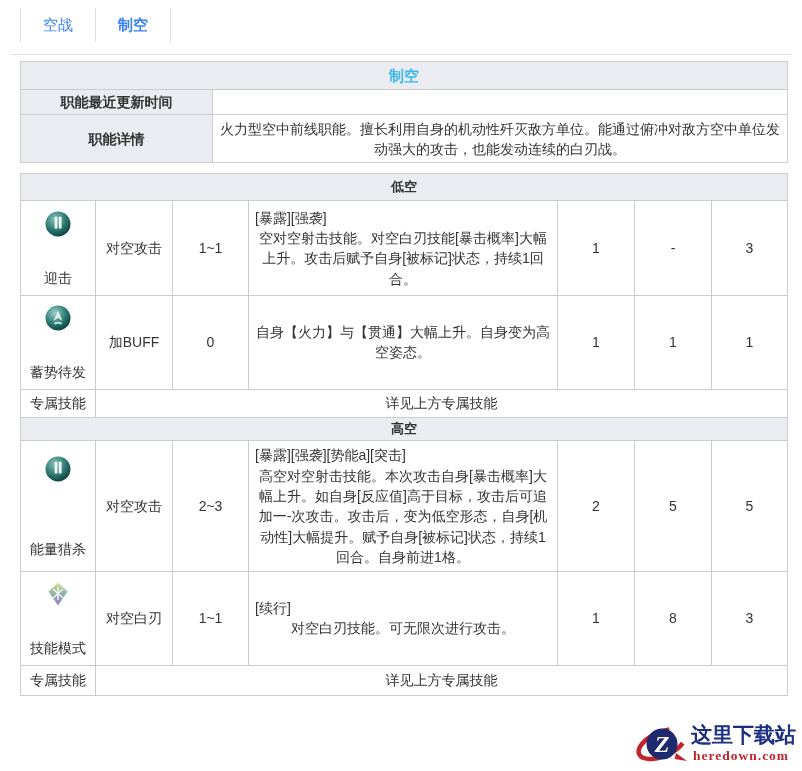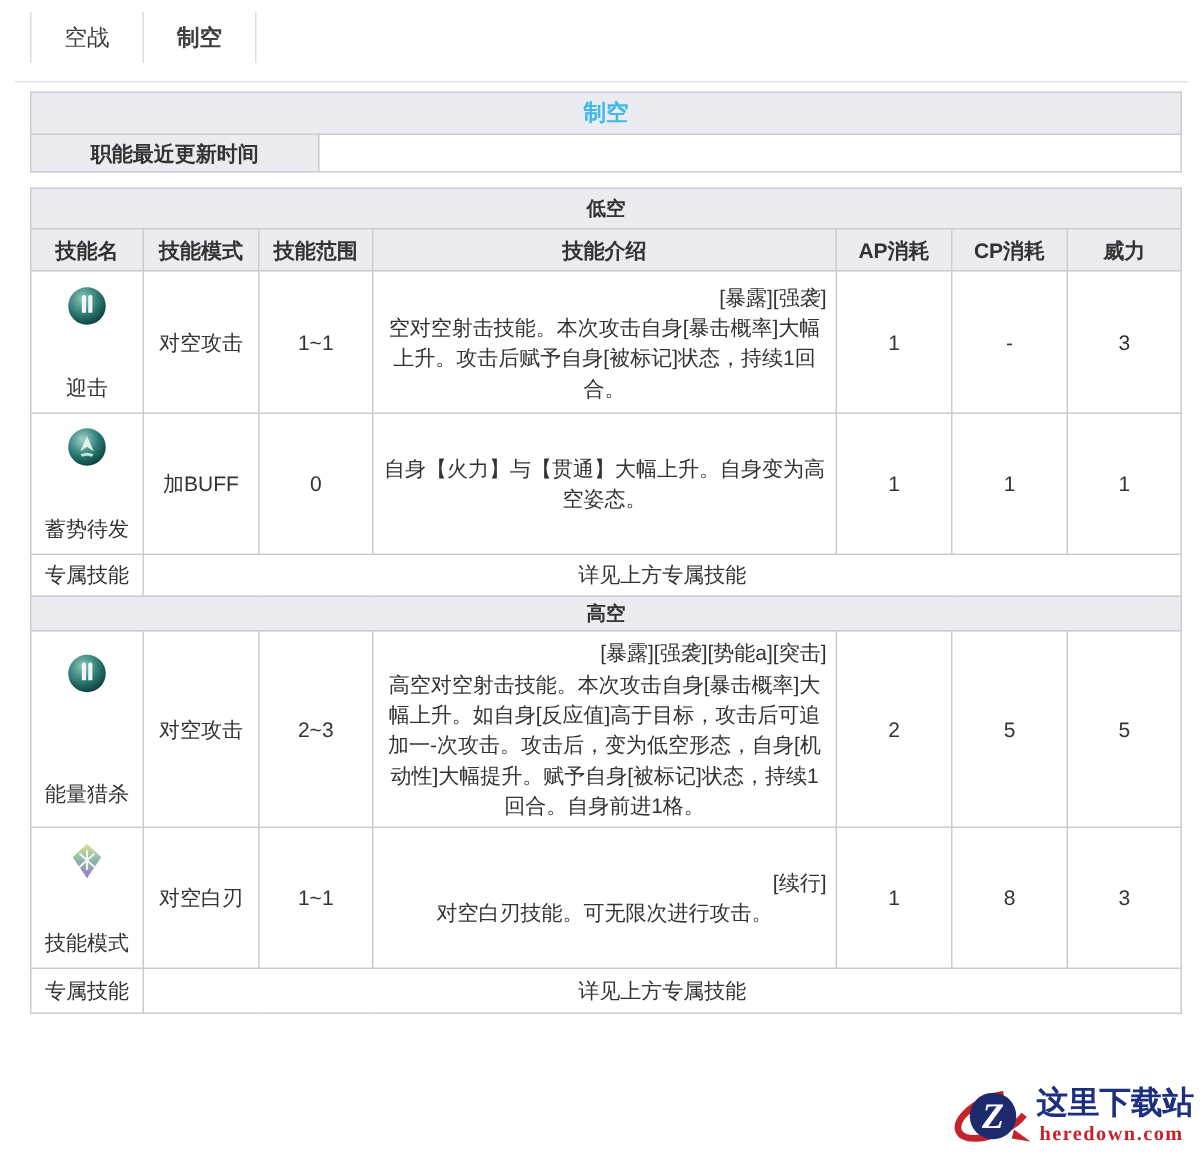--- a/index.html
+++ b/index.html
@@ -7,36 +7,36 @@
   body {
     width:802px; height:771px; position:relative; overflow:hidden;
     background:#fff; color:#333;
     font-family:"Liberation Sans","DejaVu Sans",sans-serif;
     font-size:14px;
   }
   
   .tabbar { display:flex; margin:8px 0 0 20px; height:34px; }
   .tab {
     display:flex; align-items:center; padding:0 22px;
-    border-left:1px solid #ddd; font-size:15px; color:#404040; cursor:pointer;
+    border-left:1px solid #ddd; font-size:15px; color:#3b82f6; cursor:pointer;
     background:#fff;
   }
   .tab:last-child { border-right:1px solid #ddd; }
   .tab.active { font-weight:bold; }
   .top-divider { border-top:1px solid #e2e2e2; margin:12px 10px 0 10px; }
 
   
   table { border-collapse:collapse; table-layout:fixed; margin-left:20px; width:767px; }
   td { border:1px solid #ccc; text-align:center; vertical-align:middle; padding:2px 5px; line-height:1.45; }
   .hd { background:#eaecf1; font-weight:bold; }
   .role-table { margin-top:6px; }
   .role-title { color:#3eb9e8; font-size:15px; }
   .sec-hd { font-size:13px; }
   .skills-table { margin-top:10px; }
-  .desc-cell .tags { text-align:right; }
+  .desc-cell .tags { text-align:left; }
   .desc-cell { padding:4px 6px; }
   .name-cell { padding:8px 2px 6px 2px;margin-top:43px; }
   .name-cell .icon-wrap { display:flex; justify-content:center; }
   .name-cell .skill-label { display:block; margin-top:14px; }
   .tall .skill-label { margin-top:30px; }
   .xtall .skill-label { margin-top:56px; }
 
   
   .watermark { position:absolute; right:2px; bottom:2px; width:165px; height:52px; }
 </style>
@@ -54,48 +54,43 @@
       <col style="width:192px">
       <col style="width:575px">
     </colgroup>
   <tbody>
       <tr style="height:28px">
     <td colspan="2" class="hd role-title">制空</td>
   </tr>
   <tr style="height:23px">
     <td class="hd">职能最近更新时间</td>
     <td></td>
+  </tr>
+  <tr style="height:48px">
+    <td class="hd">职能详情</td>
+    <td>火力型空中前线职能。擅长利用自身的机动性歼灭敌方单位。能通过俯冲对敌方空中单位发动强大的攻击，也能发动连续的白刃战。</td>
   </tr>
 </tbody>
   </table>
 
 <table class="skills-table">
   <colgroup>
     <col style="width:75px">
       <col style="width:77px">
       <col style="width:76px">
     <col style="width:309px">
       <col style="width:77px">
       <col style="width:77px">
       <col style="width:76px">
   </colgroup>
 
   <tbody>
       <tr style="height:27px">
     <td colspan="7" class="hd sec-hd">低空</td>
   </tr>
-  <tr style="height:28px">
-    <td class="hd">技能名</td>
-    <td class="hd">技能模式</td>
-    <td class="hd">技能范围</td>
-    <td class="hd">技能介绍</td>
-    <td class="hd">AP消耗</td>
-    <td class="hd">CP消耗</td>
-    <td class="hd">威力</td>
-  </tr>
 
   <tr style="height:95px">
     <td class="name-cell tall">
       <span class="icon-wrap">
         <svg width="28" height="28" viewBox="0 0 28 28">
           <defs>
                 <radialGradient id="gm1" cx="38%" cy="30%" r="75%">
             <stop offset="0%" stop-color="#8cc4bc"></stop>
                   <stop offset="55%" stop-color="#2f7d74"></stop>
                   <stop offset="100%" stop-color="#0c3b3a"></stop>
@@ -105,21 +100,21 @@
           <path d="M10.6 7.5 Q12 5.5 13.4 7.5 L13.4 18.5 L10.6 18.5 Z" fill="#eef7f5"></path>
           <path d="M14.8 7.5 Q16.2 5.5 17.6 7.5 L17.6 18.5 L14.8 18.5 Z" fill="#eef7f5"></path>
         </svg>
       </span>
       <span class="skill-label">迎击</span>
     </td>
     <td>对空攻击</td>
     <td>1~1</td>
     <td class="desc-cell">
       <div class="tags">[暴露][强袭]</div>
-      <div>空对空射击技能。本次攻击自身[暴击概率]大幅上升。攻击后赋予自身[被标记]状态，持续1回合。</div>
+      <div>空对空射击技能。对空白刃技能[暴击概率]大幅上升。攻击后赋予自身[被标记]状态，持续1回合。</div>
     </td>
     <td>1</td>
     <td>-</td>
     <td>3</td>
   </tr>
 
   <tr style="height:92px">
     <td class="name-cell tall">
       <span class="icon-wrap">
         <svg width="28" height="28" viewBox="0 0 28 28">

